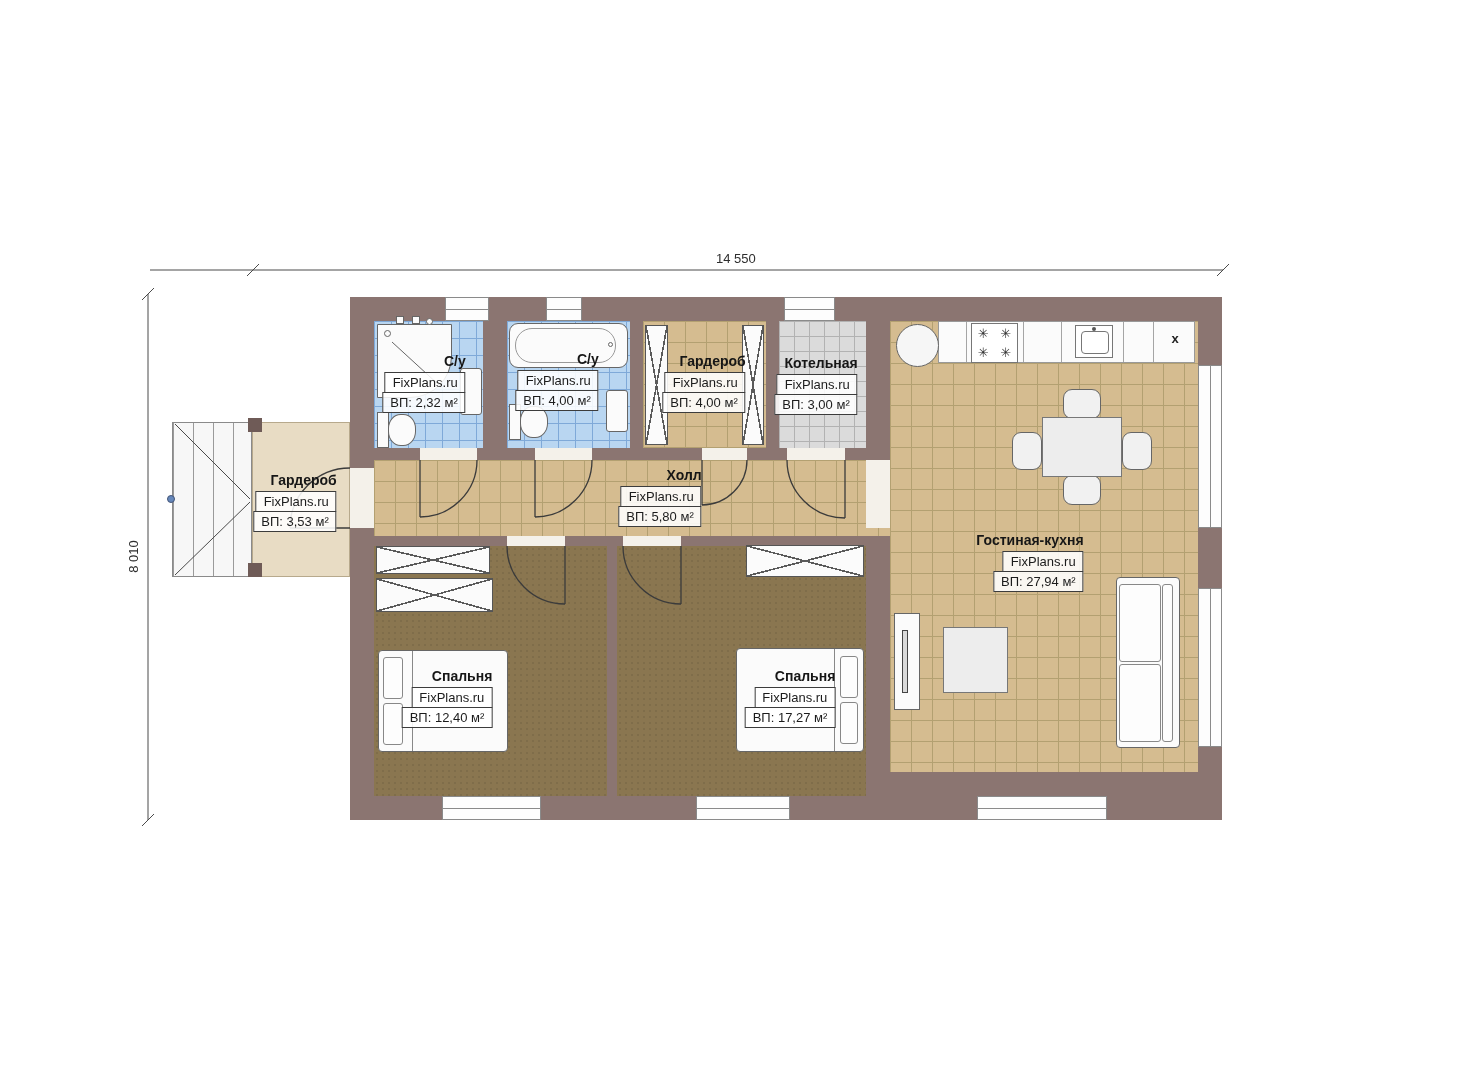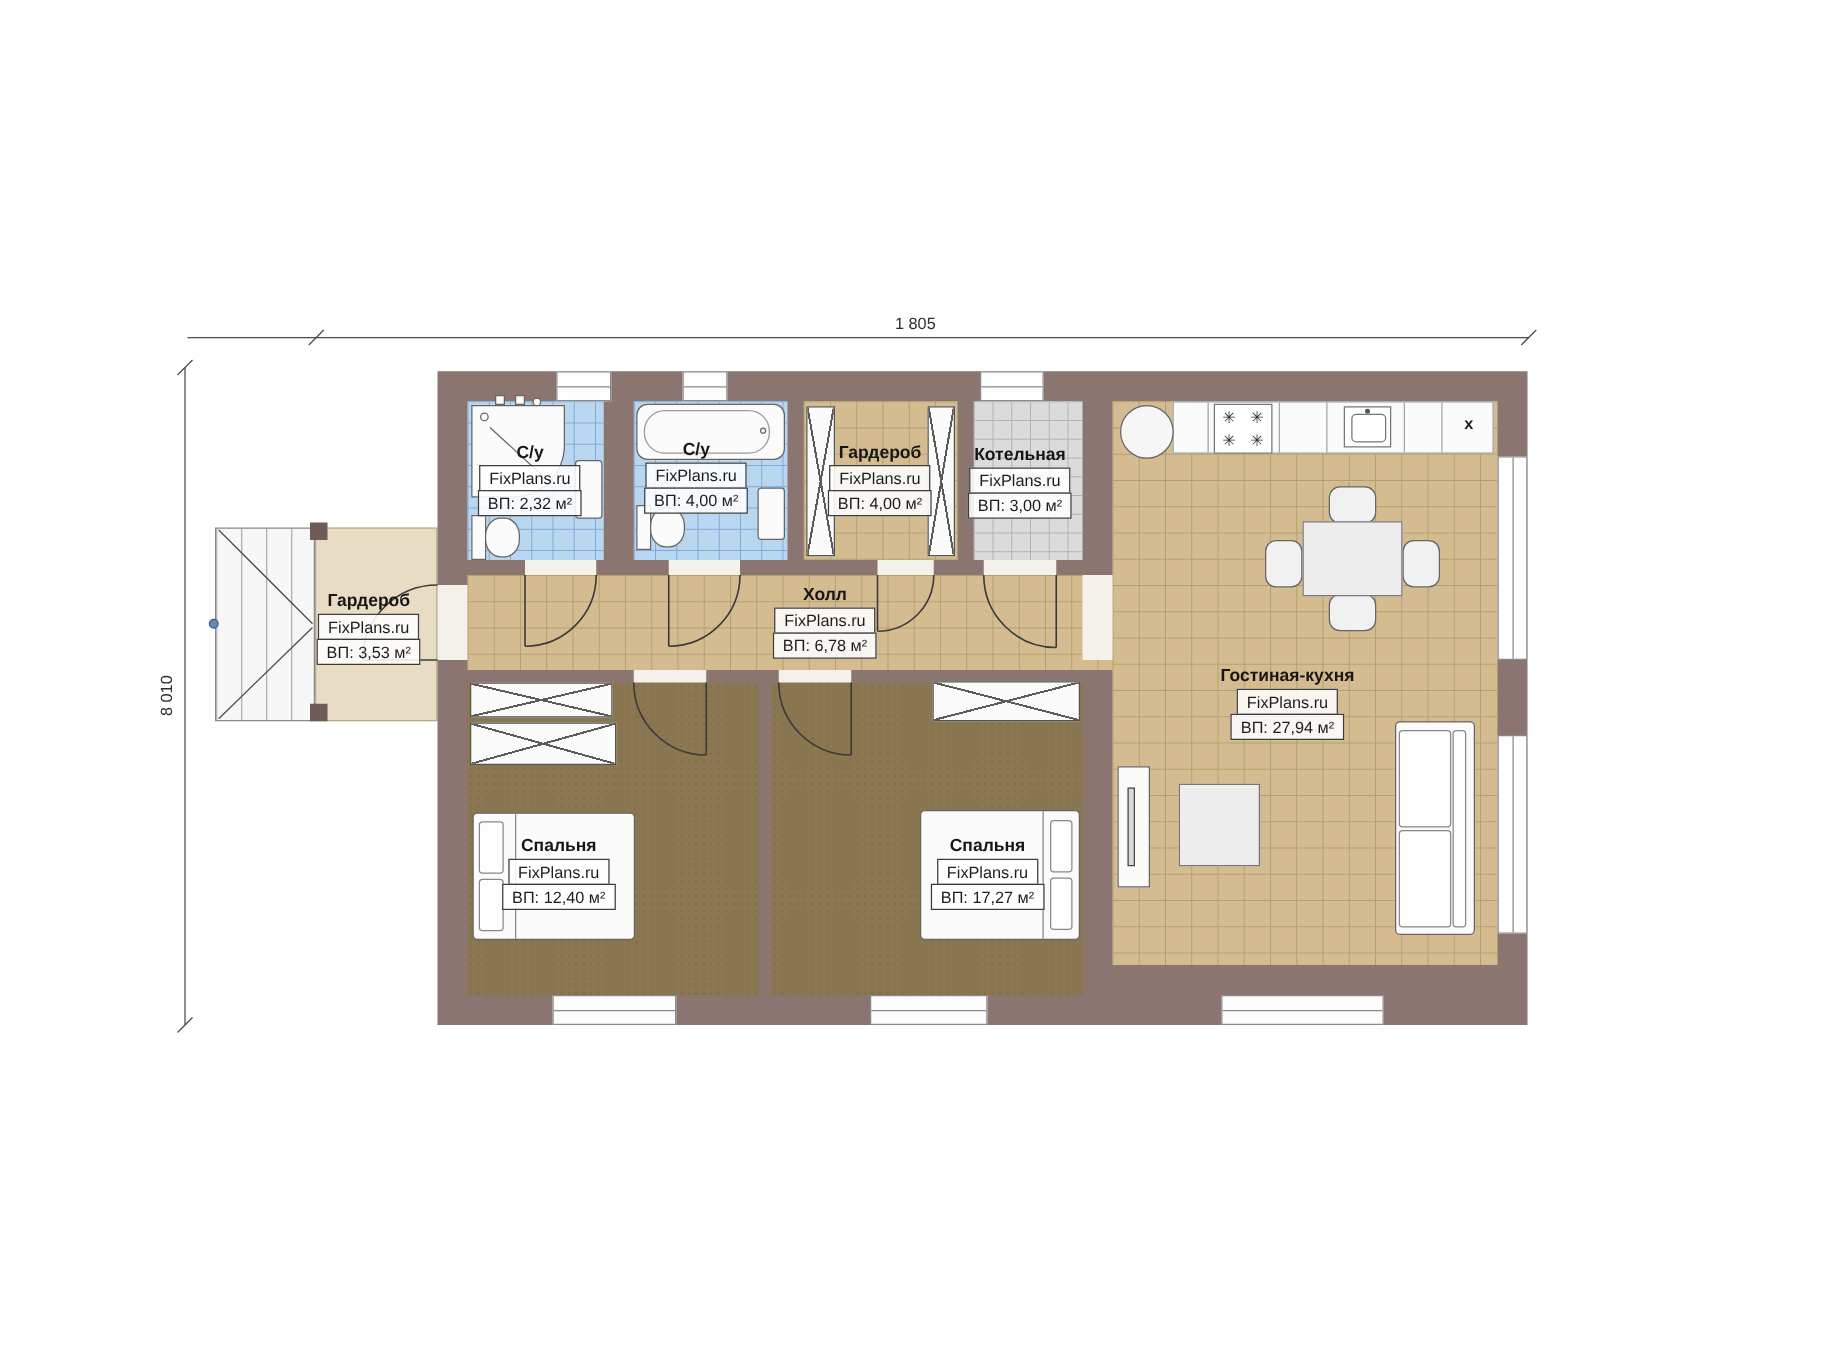--- a/index.html
+++ b/index.html
@@ -39,21 +39,21 @@
     linear-gradient(to bottom right,transparent calc(50% - 0.8px),#5a5a5a calc(50% - 0.8px),#5a5a5a calc(50% + 0.8px),transparent calc(50% + 0.8px)),
     #fbfbfb;}
 
   
   #porch{position:absolute;left:252px;top:422px;width:98px;height:155px;background:#e8dcc4;border:1px solid #b7a98c;box-sizing:border-box;z-index:1;}
   #stairs{position:absolute;left:172px;top:422px;width:80px;height:155px;background:#f7f7f7;border:1px solid #8a8a8a;box-sizing:border-box;z-index:1;
     background-image:linear-gradient(90deg,#9a9a9a 1px,transparent 1px);background-size:20px 100%;}
   .post{position:absolute;width:14px;height:14px;background:#6f5b57;z-index:2;}
 
   
-  .label-block{position:absolute;transform:translateX(-50%);display:flex;flex-direction:column;align-items:center;z-index:4;}
+  .label-block{position:absolute;transform:translateX(-50%);display:flex;flex-direction:column;align-items:flex-end;z-index:4;}
   .room-title{font-size:14px;font-weight:bold;color:#161616;white-space:nowrap;line-height:16px;}
   .label-box{border:1px solid #3c3c3c;background:rgba(255,255,255,0.88);font-size:13px;color:#1c1c1c;
     padding:1px 7px;white-space:nowrap;line-height:17px;}
   .label-box + .label-box{margin-top:-1px;}
   .room-title + .label-box{margin-top:3px;}
 
   
   #counter{position:absolute;left:938px;top:321px;width:257px;height:42px;background:#fbfbfb;border:1px solid #999;box-sizing:border-box;z-index:2;}
   .seam{position:absolute;top:0;width:1px;height:100%;background:#a5a5a5;}
   #stove{position:absolute;left:971px;top:323px;width:47px;height:40px;background:#fff;border:1px solid #777;box-sizing:border-box;z-index:3;
@@ -71,21 +71,21 @@
   
   .dim-text{position:absolute;font-size:13px;color:#2e2e2e;z-index:5;white-space:nowrap;}
 
   svg#overlay{position:absolute;left:0;top:0;z-index:3;pointer-events:none;}
 </style>
 </head>
 <body>
 
 <div id="canvas">
 
-  <div class="dim-text" style="left:716px;top:251px;">1 805</div>
+  <div class="dim-text" style="left:716px;top:251px;">14 550</div>
   <div class="dim-text" style="left:117px;top:549px;transform:rotate(-90deg);transform-origin:center;">8 010</div>
 
   <div id="stairs"></div>
   <div id="porch"></div>
   <div class="post" style="left:248px;top:418px;"></div>
   <div class="post" style="left:248px;top:563px;"></div>
 
   <div id="building">
 
     <div class="abs tile-blue" style="left:24px;top:24px;width:109px;height:127px;"></div>
@@ -232,21 +232,21 @@
 
   <div class="label-block" style="left:1030px;top:532px;">
     <div class="room-title">Гостиная-кухня</div>
     <div class="label-box">FixPlans.ru</div>
     <div class="label-box">ВП: 27,94 м²</div>
   </div>
 
   <div class="label-block" style="left:660px;top:467px;">
     <div class="room-title">Холл</div>
     <div class="label-box">FixPlans.ru</div>
-    <div class="label-box">ВП: 6,78 м²</div>
+    <div class="label-box">ВП: 5,80 м²</div>
   </div>
 
   <div class="label-block" style="left:295px;top:472px;">
     <div class="room-title">Гардероб</div>
     <div class="label-box">FixPlans.ru</div>
     <div class="label-box">ВП: 3,53 м²</div>
   </div>
 
   <div class="label-block" style="left:447px;top:668px;">
     <div class="room-title">Спальня</div>

